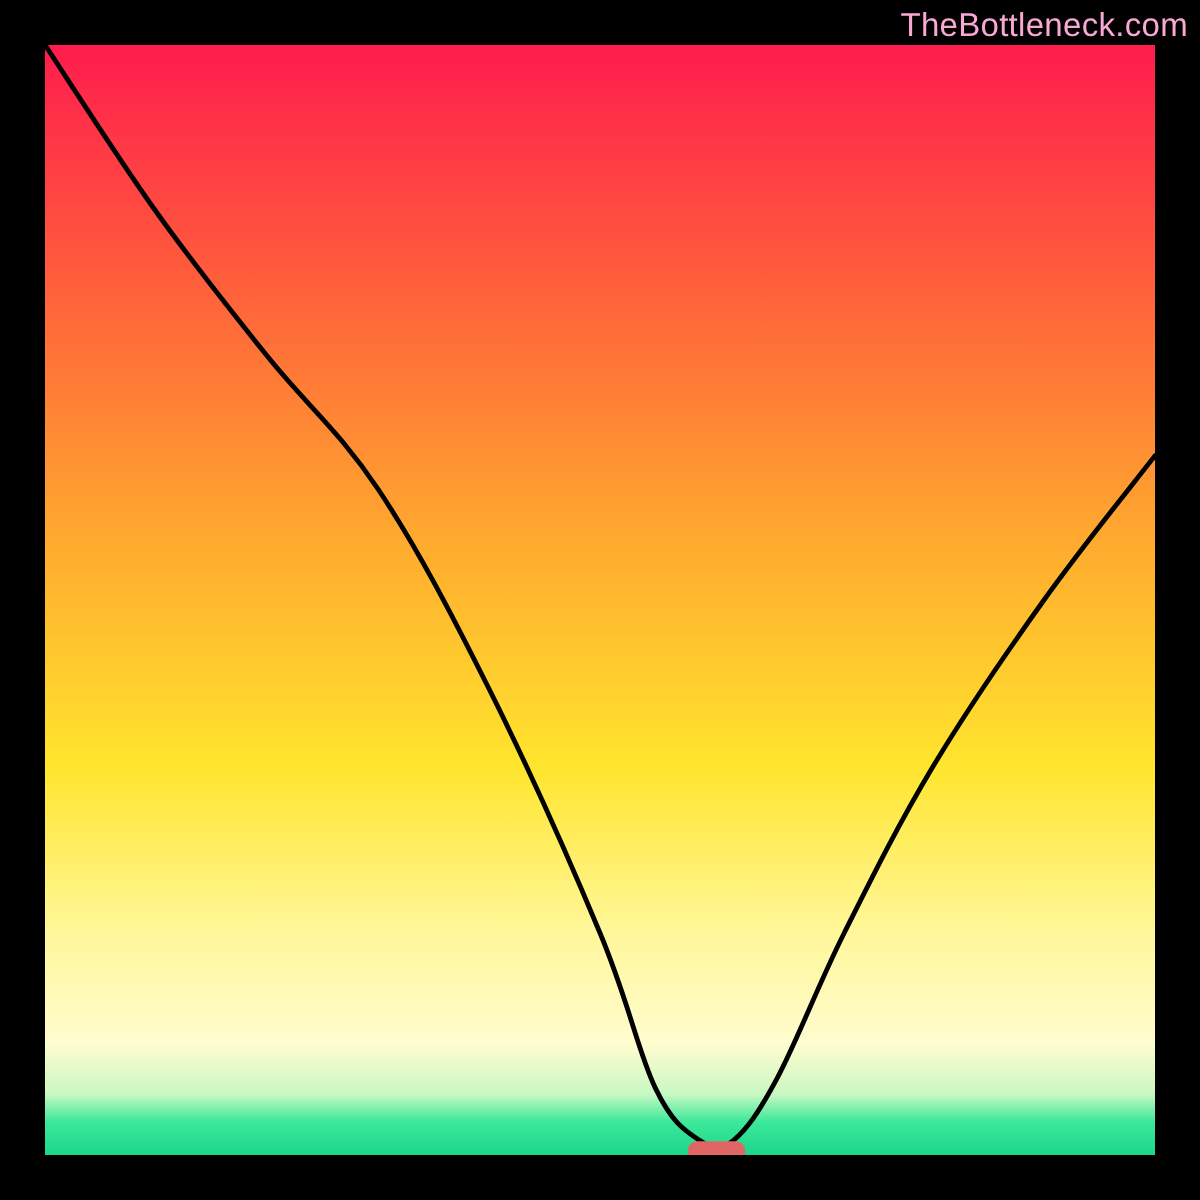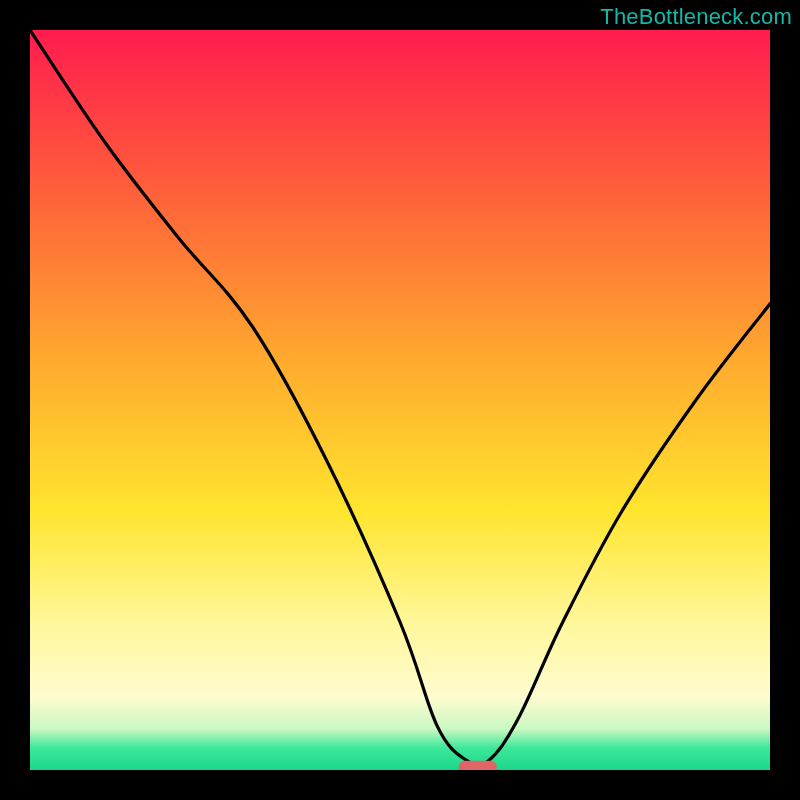--- a/index.html
+++ b/index.html
@@ -13,21 +13,21 @@
   }
   .stage {
     position: relative;
     width: 800px;
     height: 800px;
   }
   .watermark {
     position: absolute;
     top: 4px;
     right: 8px;
-    color: #14b8a6;
+    color: #f9a8d4;
     font-size: 22px;
     font-weight: 500;
     letter-spacing: 0.2px;
     z-index: 50;
   }
   .plot-frame {
     position: absolute;
     left: 30px;
     top: 30px;
     width: 740px;

